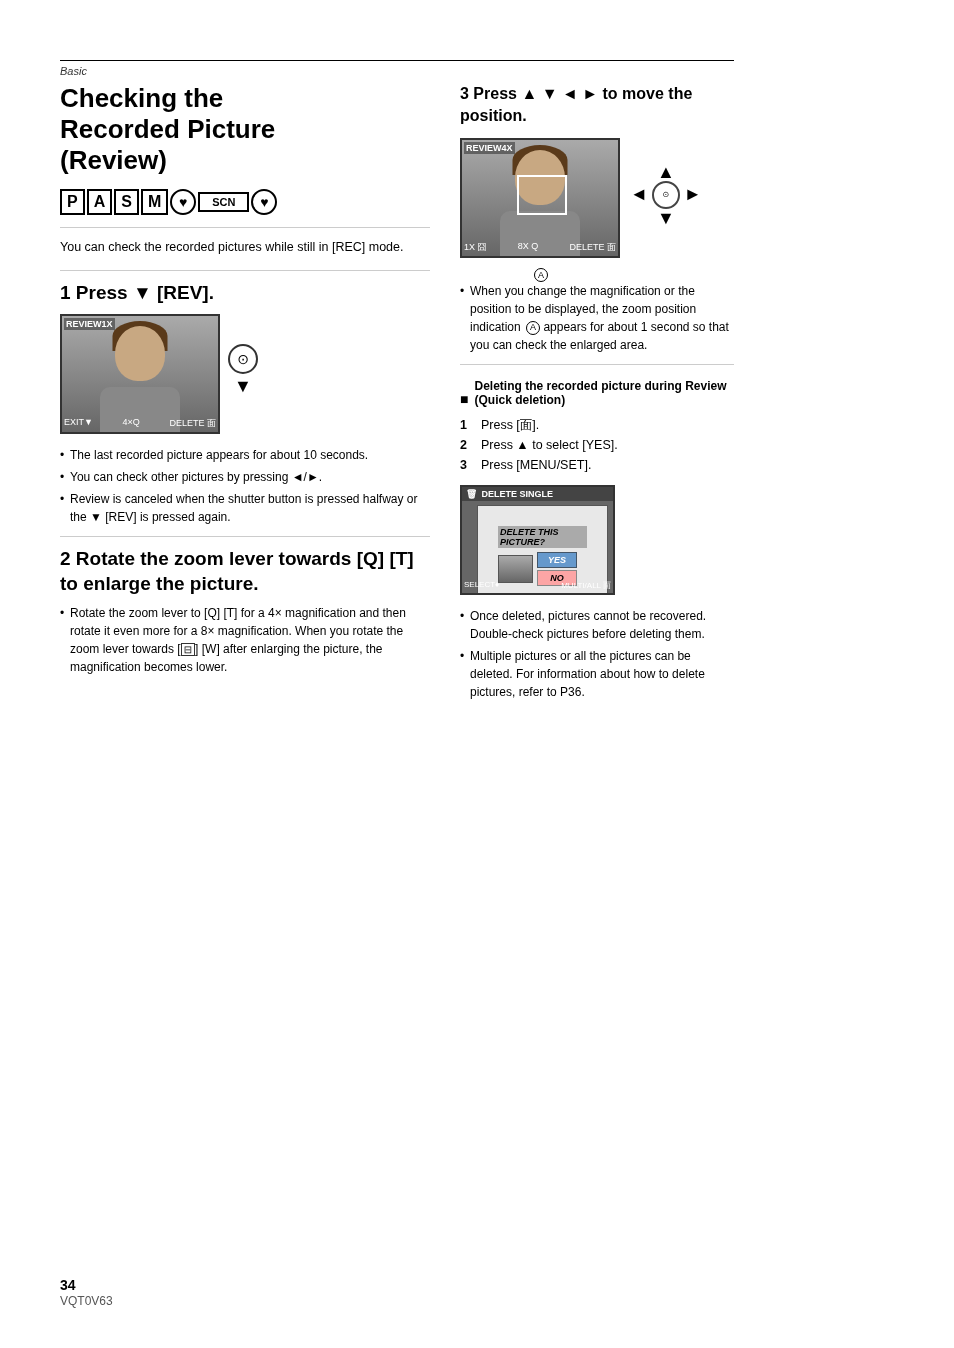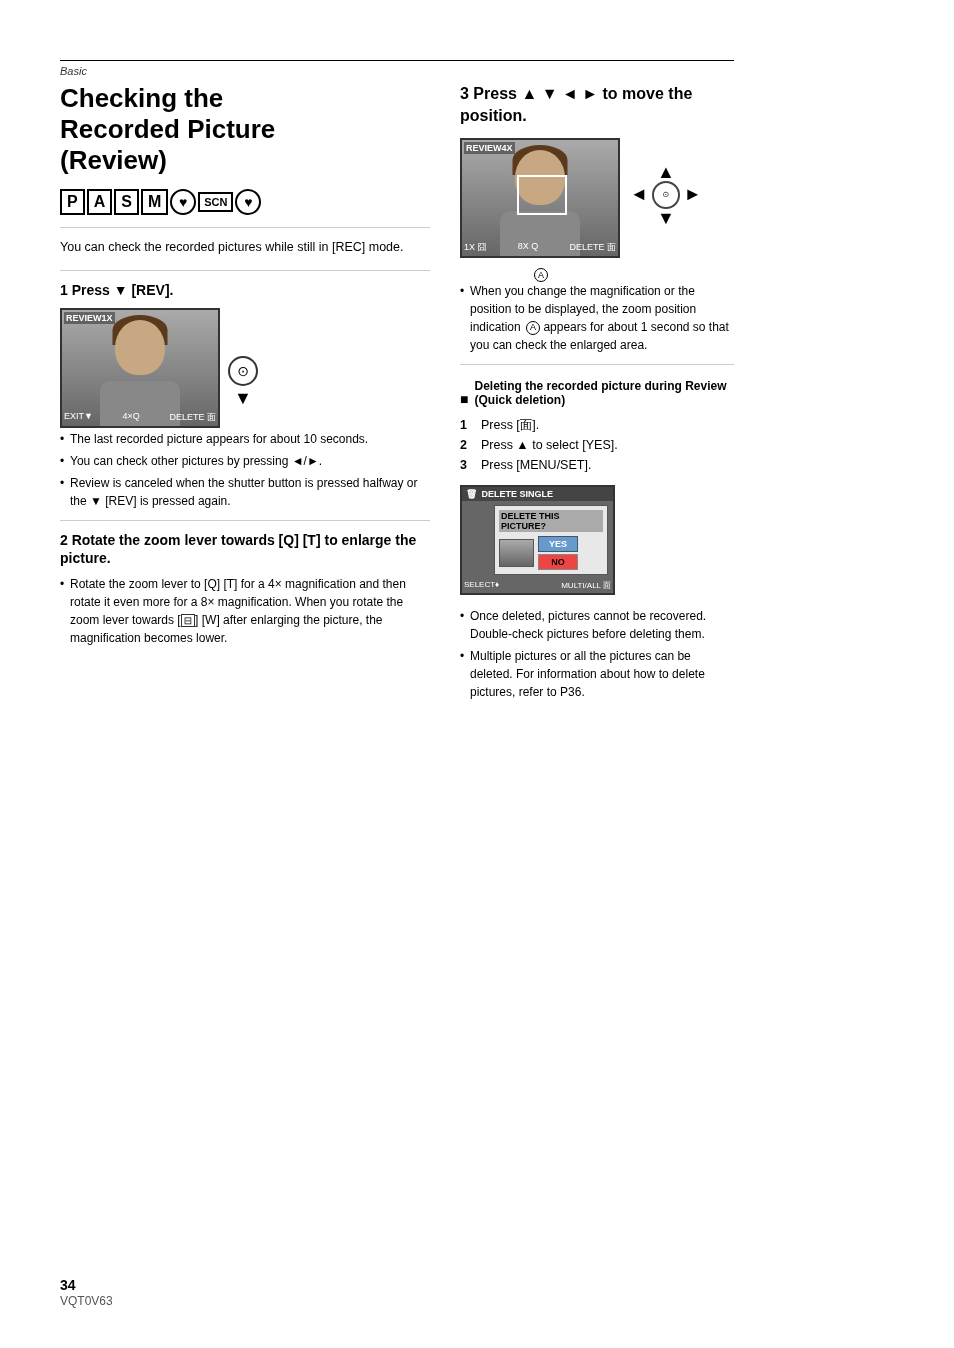--- a/index.html
+++ b/index.html
@@ -75,48 +75,48 @@
       border-radius: 50%;
       width: 26px;
       height: 26px;
       display: inline-flex;
       align-items: center;
       justify-content: center;
       font-size: 14px;
     }
     .mode-icon-scn {
       border: 2px solid #000;
-      padding: 2px 4px;
+      padding: 2px 12px;
       font-size: 11px;
       font-weight: bold;
     }
     
     .desc-text {
       font-size: 12.5px;
       margin-bottom: 14px;
       line-height: 1.5;
     }
     
     .divider {
       border-top: 1px solid #ccc;
       margin: 10px 0;
     }
     
     .step-heading {
-      font-size: 14px;
+      font-size: 19px;
       font-weight: bold;
       margin-bottom: 8px;
       line-height: 1.3;
     }
     
     .camera-screen-wrap {
       display: flex;
-      align-items: center;
+      align-items: flex-start;
       gap: 8px;
-      margin-bottom: 2px;
+      margin-bottom: 12px;
     }
     .camera-screen {
       width: 160px;
       height: 120px;
       background: #888;
       border: 2px solid #333;
       position: relative;
       overflow: hidden;
     }
     .screen-label-top {
@@ -263,25 +263,26 @@
       font-size: 9px;
       padding: 2px 4px;
       font-weight: bold;
       display: flex;
       align-items: center;
       gap: 4px;
     }
     .delete-dialog {
       position: absolute;
       top: 18px;
-      left: 32px;
+      left: 15px;
       right: 5px;
       background: #e8e8e8;
       border: 1px solid #555;
-      padding: 4px;
+      padding: 20px;
+      font-style: italic;
     }
     .delete-dialog-title {
       font-size: 9px;
       font-weight: bold;
       color: #000;
       margin-bottom: 4px;
       background: #aaa;
       padding: 1px 2px;
     }
     .delete-dialog-row {
@@ -304,21 +305,21 @@
     .delete-btn-yes {
       background: #6699cc;
       color: #fff;
       font-size: 9px;
       font-weight: bold;
       padding: 2px 10px;
       text-align: center;
       border: 1px solid #445566;
     }
     .delete-btn-no {
-      background: #ef4444;
+      background: #fca5a5;
       color: #000;
       font-size: 9px;
       font-weight: bold;
       padding: 2px 10px;
       text-align: center;
       border: 1px solid #888;
     }
     .delete-screen-footer {
       position: absolute;
       bottom: 2px;

